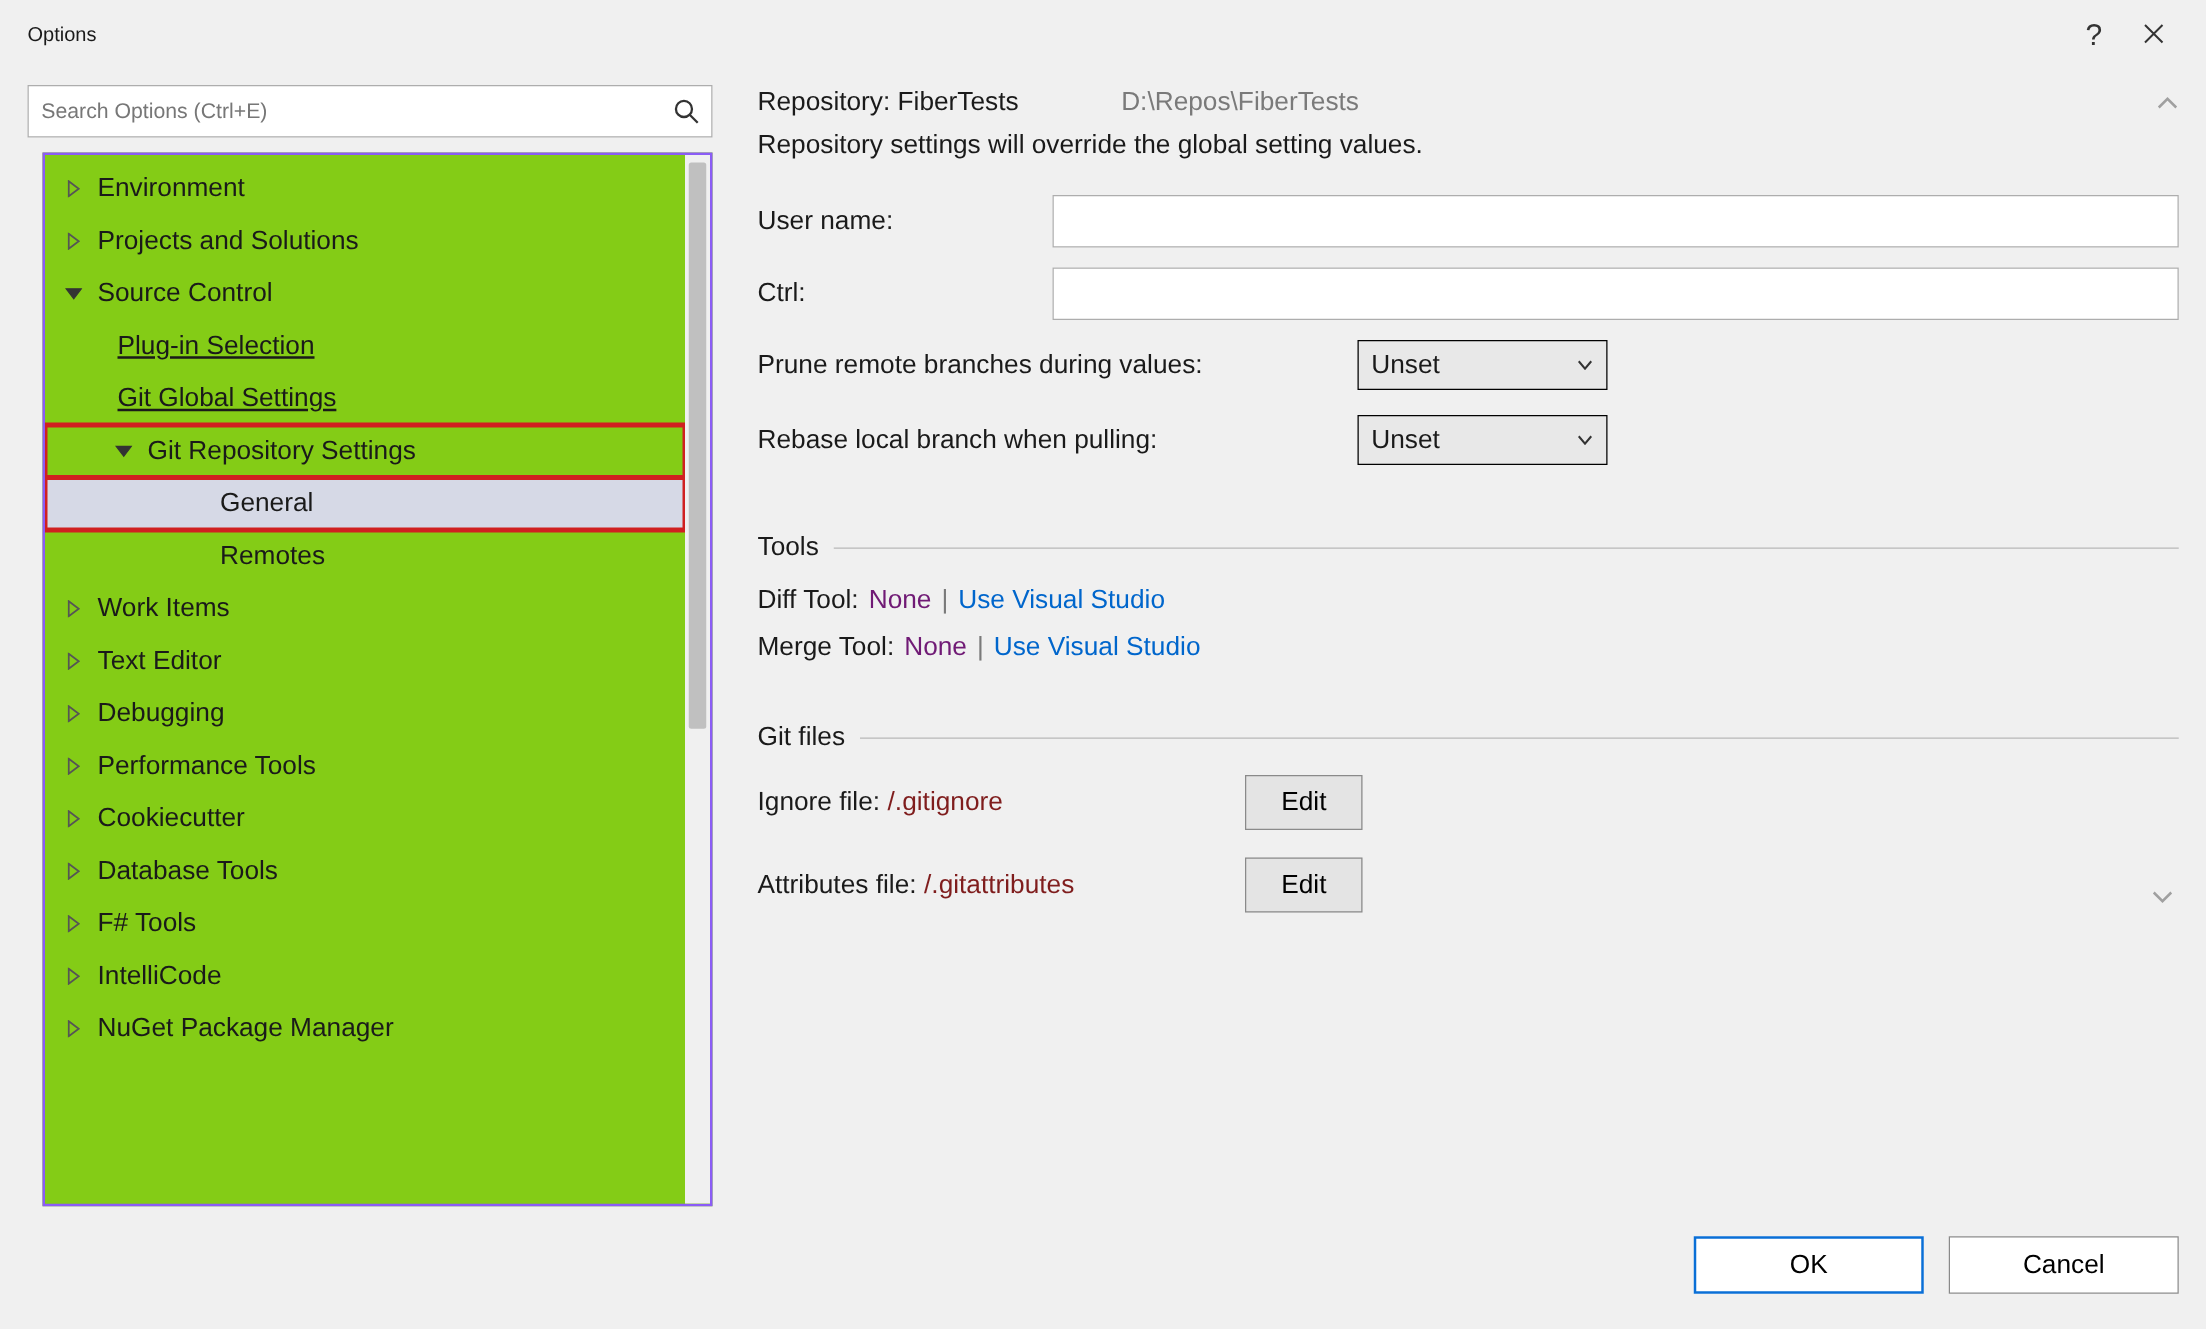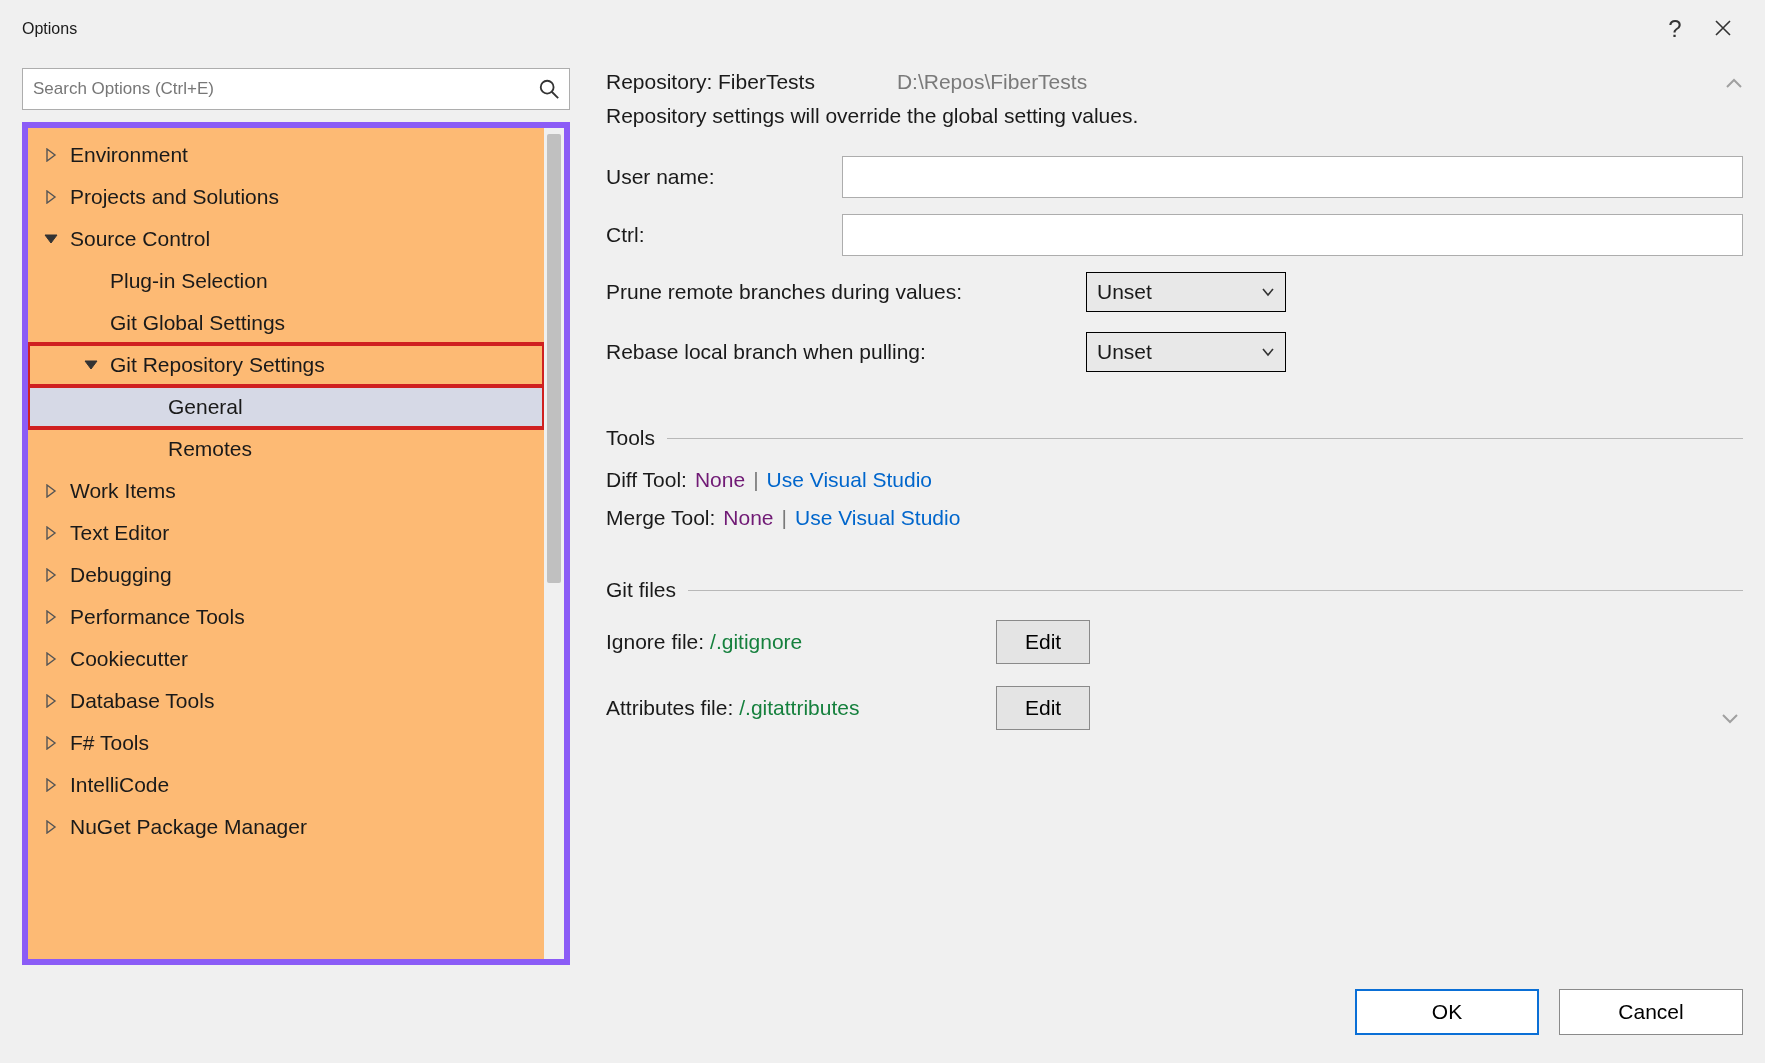--- a/index.html
+++ b/index.html
@@ -65,25 +65,26 @@
   .search-icon {
     position: absolute;
     right: 10px;
     top: 50%;
     transform: translateY(-50%);
     width: 22px;
     height: 22px;
     color: #333;
   }
   .tree-box {
-    border: 6px solid #8b5cf6;
-    background: #fdba74;
+    border: 2px solid #8b5cf6;
+    background: #84cc16;
     flex: 1;
     position: relative;
     overflow: hidden;
+    margin-left: 12px;
   }
   .tree {
     position: absolute;
     inset: 0 20px 0 0;
     overflow: hidden;
     padding: 6px 0;
   }
   .scrollbar {
     position: absolute;
     right: 0;
@@ -117,21 +118,21 @@
     width: 22px;
     height: 22px;
     margin-right: 8px;
     flex: 0 0 22px;
     display: flex;
     align-items: center;
     justify-content: center;
   }
   .expander svg { display: block; }
   .indent1 { padding-left: 52px; }
-  .indent2 { padding-left: 82px; }
+  .indent2 { padding-left: 58px; text-decoration: underline; }
   .indent3 { padding-left: 140px; }
   .right-col {
     flex: 1;
     display: flex;
     flex-direction: column;
     padding-top: 2px;
     min-width: 0;
   }
   .repo-line {
     display: flex;
@@ -198,21 +199,21 @@
   }
   .tool-none { color: #701a75; }
   .tool-sep { color: #7a7a7a; }
   .tool-link { color: #0066cc; cursor: pointer; }
   .file-row {
     display: flex;
     align-items: center;
     margin-bottom: 22px;
   }
   .file-label { white-space: nowrap; }
-  .file-name { color: #15803d; margin-left: 6px; }
+  .file-name { color: #7f1d1d; margin-left: 6px; }
   .file-group-left {
     width: 390px;
     display: flex;
     align-items: center;
     flex: 0 0 390px;
   }
   .btn {
     height: 44px;
     border: 1px solid #8a8a8a;
     background: #e4e4e4;

